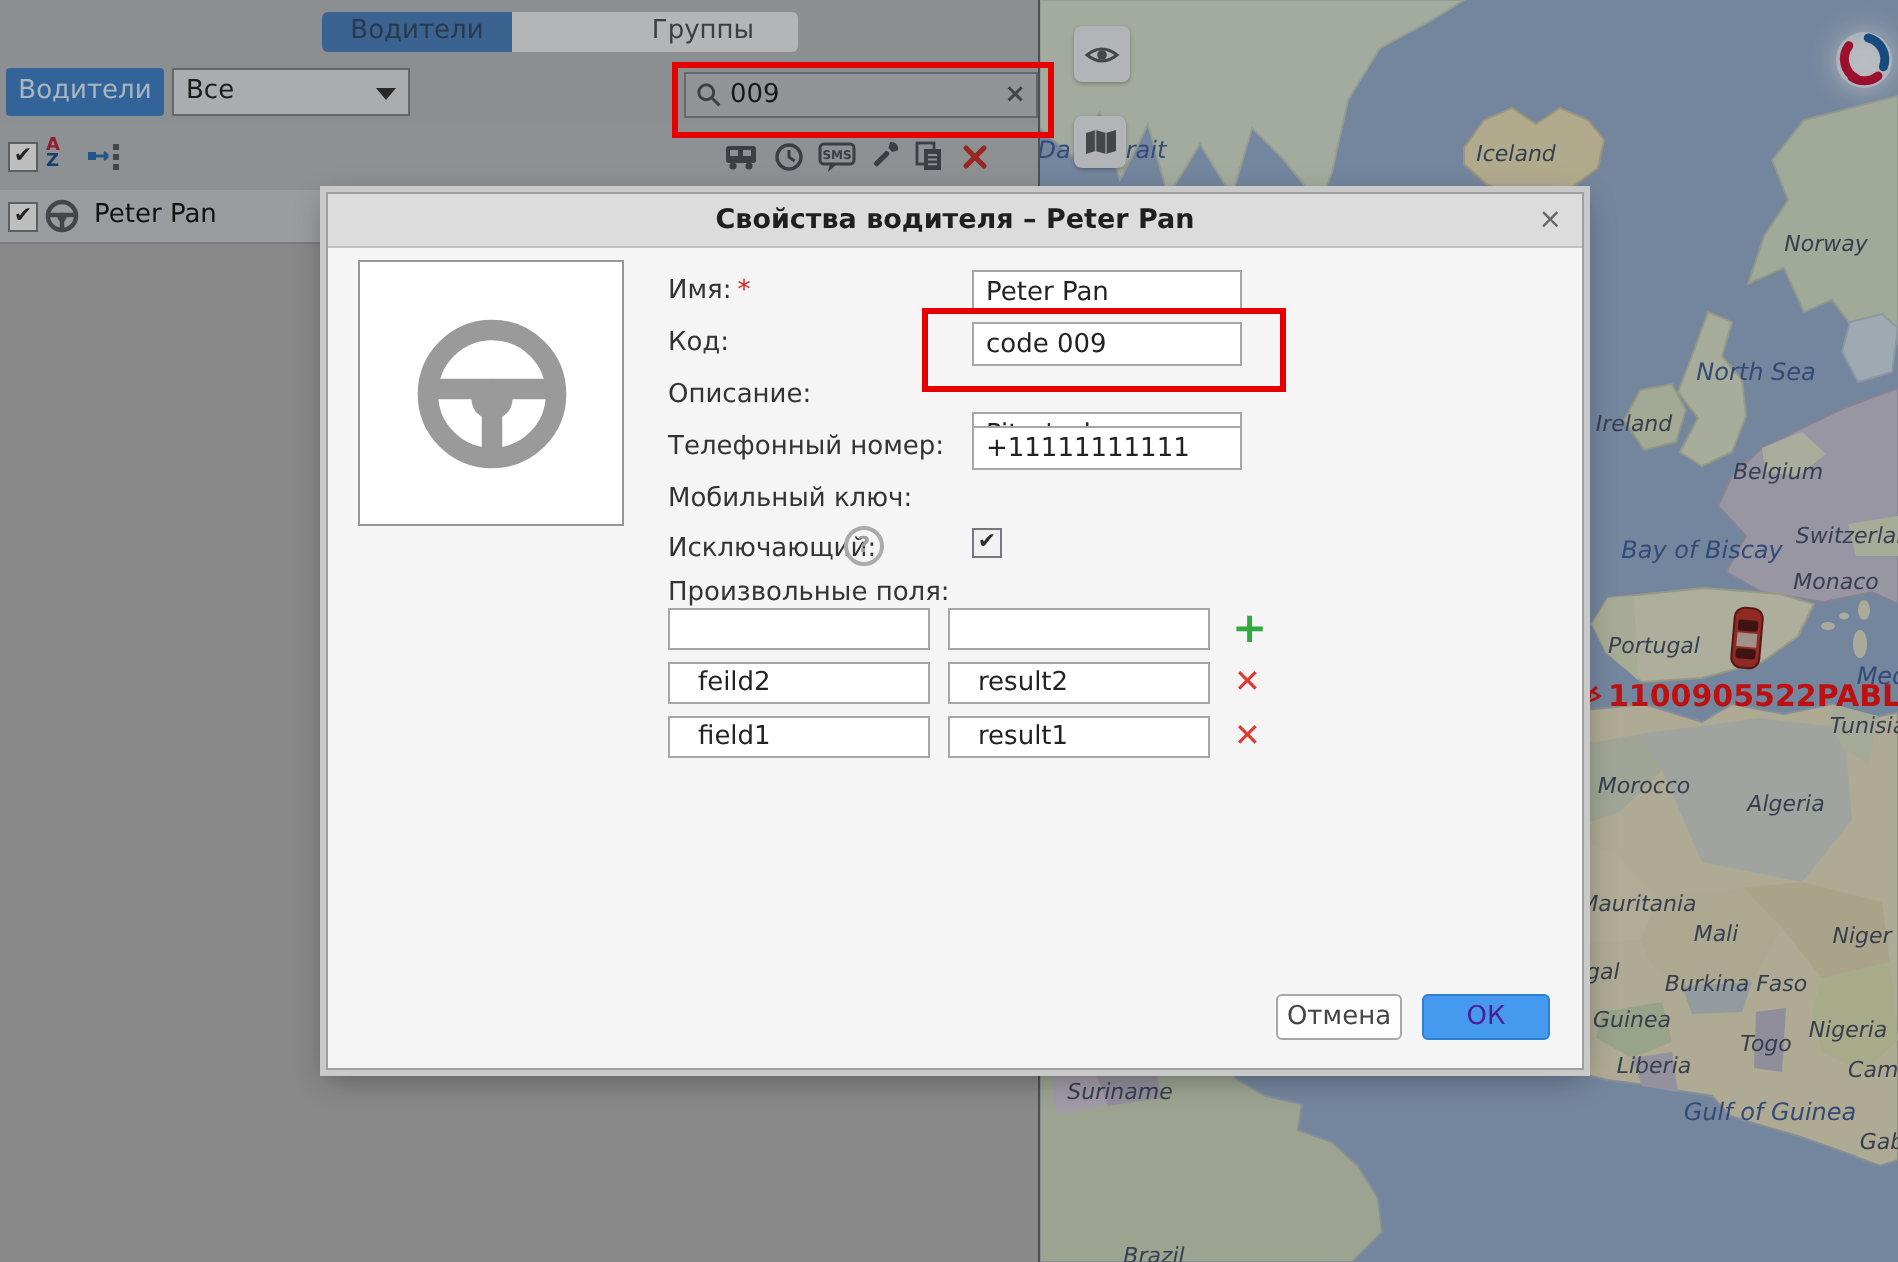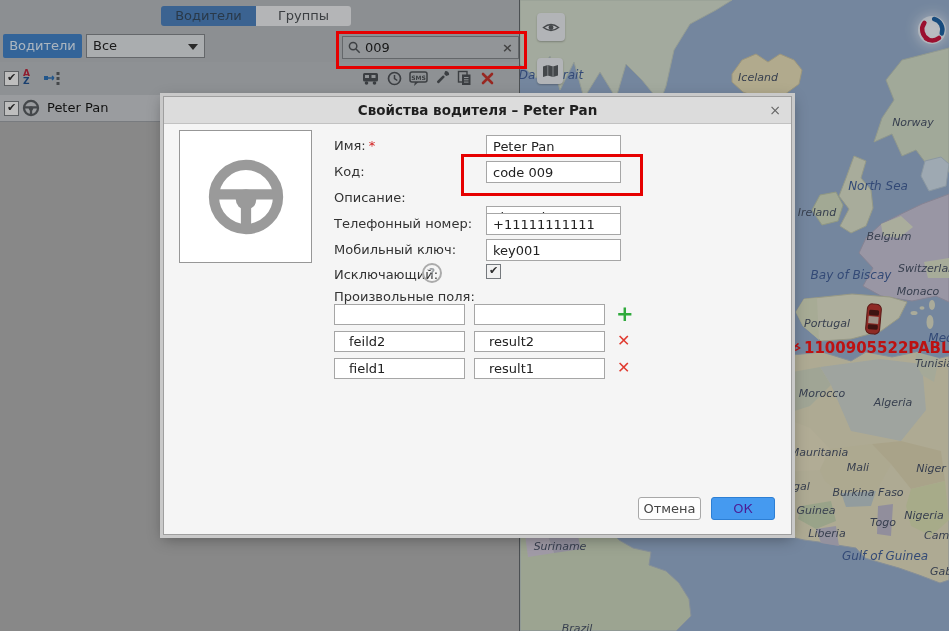--- a/index.html
+++ b/index.html
@@ -5,21 +5,21 @@
   html,body{margin:0;padding:0;}
   body{width:949px;height:631px;position:relative;overflow:hidden;
        font-family:"DejaVu Sans","Liberation Sans",sans-serif;background:#acacac;}
   .abs{position:absolute;}
   
   .left-panel{position:absolute;left:0;top:0;width:520px;height:631px;background:#acacac;
               border-right:1px solid #5f6468;box-sizing:border-box;z-index:1;}
   .topbar{position:absolute;left:0;top:0;width:100%;height:30px;background:#b1b5b9;border-bottom:1px solid #90949a;}
   .tab{position:absolute;top:6px;height:20px;line-height:20px;width:95px;text-align:center;font-size:13px;cursor:pointer;}
   .tab-active{left:161px;background:#4a7db8;color:#33475c;border-radius:3px 0 0 3px;font-weight:normal;}
-  .tab-inactive{left:256px;background:#e4e6e8;color:#4a4e52;border-radius:0 3px 3px 0;}
+  .tab-inactive{left:256px;background:#e4e6e8;color:#4a4e52;border-radius:0 3px 3px 0;padding-left:48px;}
   .actionbar{position:absolute;left:0;top:30px;width:100%;height:32px;background:#b1b5b9;border-bottom:1px solid #90949a;}
   .create-btn{position:absolute;left:3px;top:4px;width:79px;height:24px;background:#3f7ec2;color:#d9e6f3;
               font-size:13px;border:none;border-radius:2px;text-align:center;line-height:24px;}
   .filter{position:absolute;left:86px;top:4px;width:119px;height:24px;background:#d8dbde;border:1px solid #7e8286;
           box-sizing:border-box;font-size:13px;color:#222;line-height:22px;padding:0 6px;}
   .filter .arr{position:absolute;right:6px;top:9px;width:0;height:0;border-left:5px solid transparent;
                border-right:5px solid transparent;border-top:6px solid #333;}
   .search-box{position:absolute;left:342px;top:36px;width:177px;height:23px;border:1px solid #7e8286;
               background:#b9bdc1;box-sizing:border-box;display:flex;align-items:center;padding:0 5px;gap:4px;}
   .search-box .val{font-size:13px;color:#1d1d1d;flex:1;}
@@ -254,21 +254,20 @@
   <div class="fld-label" style="top:67px;">Код:</div>
   <input class="txt-input" style="top: 64px;" value="code 009">
 
   <div class="fld-label" style="top:93px;">Описание:</div>
   <input class="txt-input" style="top: 83px; margin-top: 26px;" value="Piter's desc">
 
   <div class="fld-label" style="top:119px;">Телефонный номер:</div>
   <input class="txt-input" style="top: 116px;" value="+11111111111">
 
   <div class="fld-label" style="top:145px;">Мобильный ключ:</div>
-  <input class="txt-input" style="top: 142px;" value="key001">
 
   <div class="fld-label" style="top:170px;">Исключающий:</div>
   <div class="help-circle">?</div>
   <div class="cbx dlg-cbx">
     <span>✔</span>
   </div>
 
   <div class="fld-label" style="top:192px;">Произвольные поля:</div>
 
   <input class="cf-input" style="left: 170px; top: 207px;" value="">

